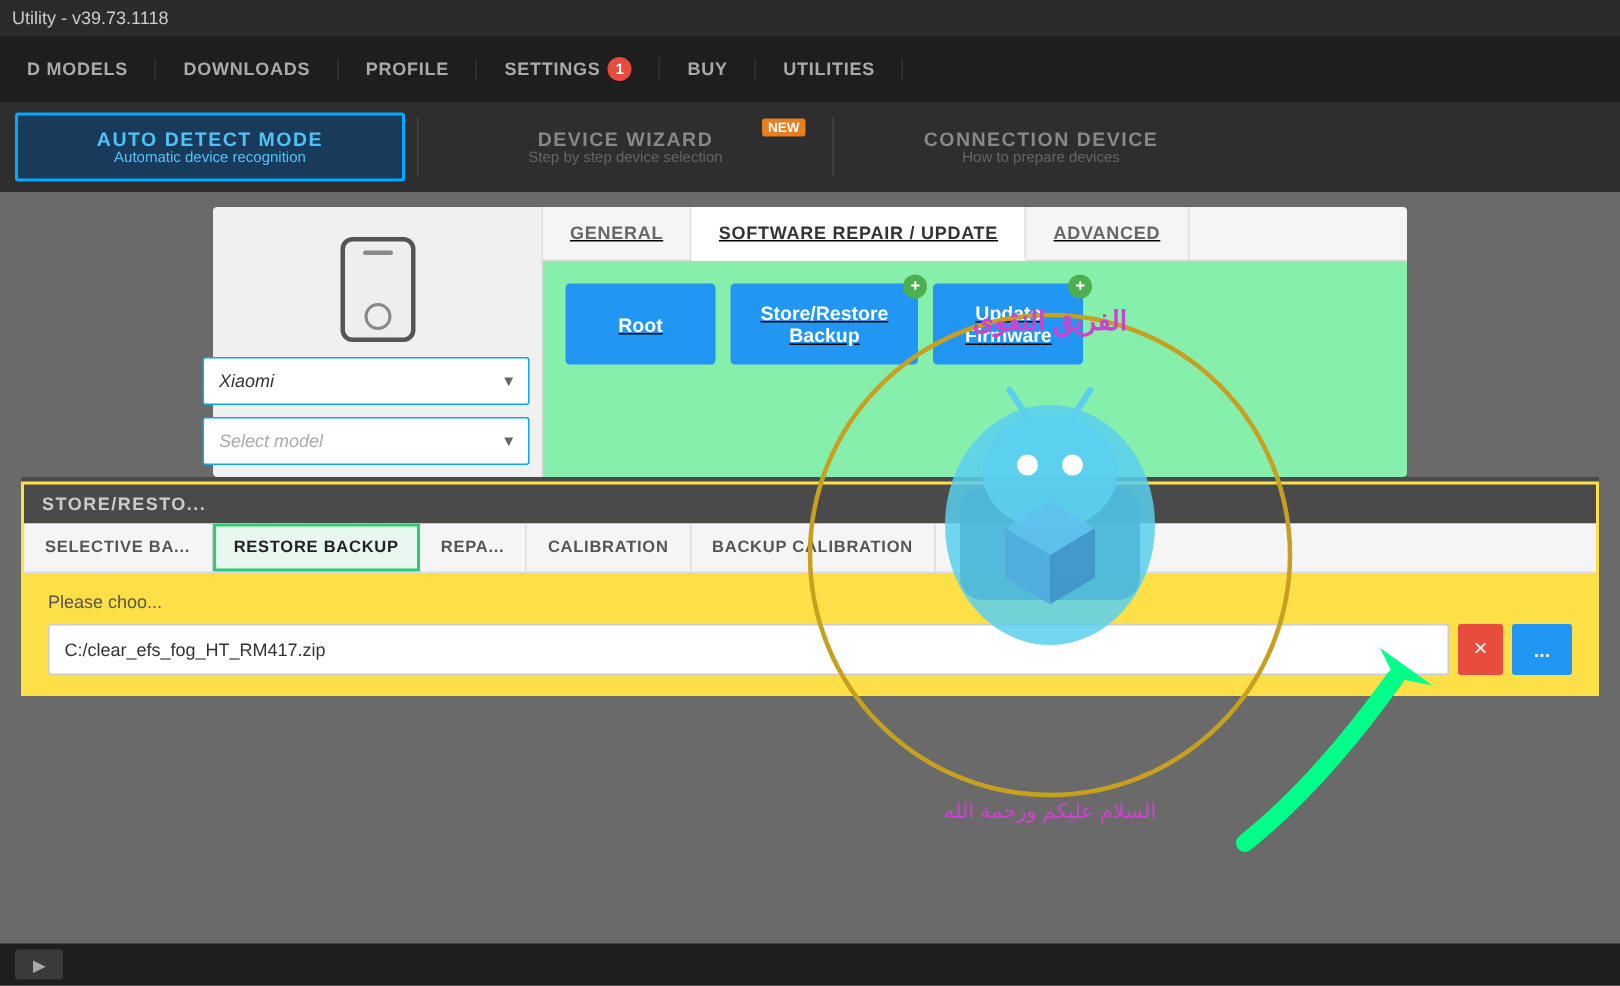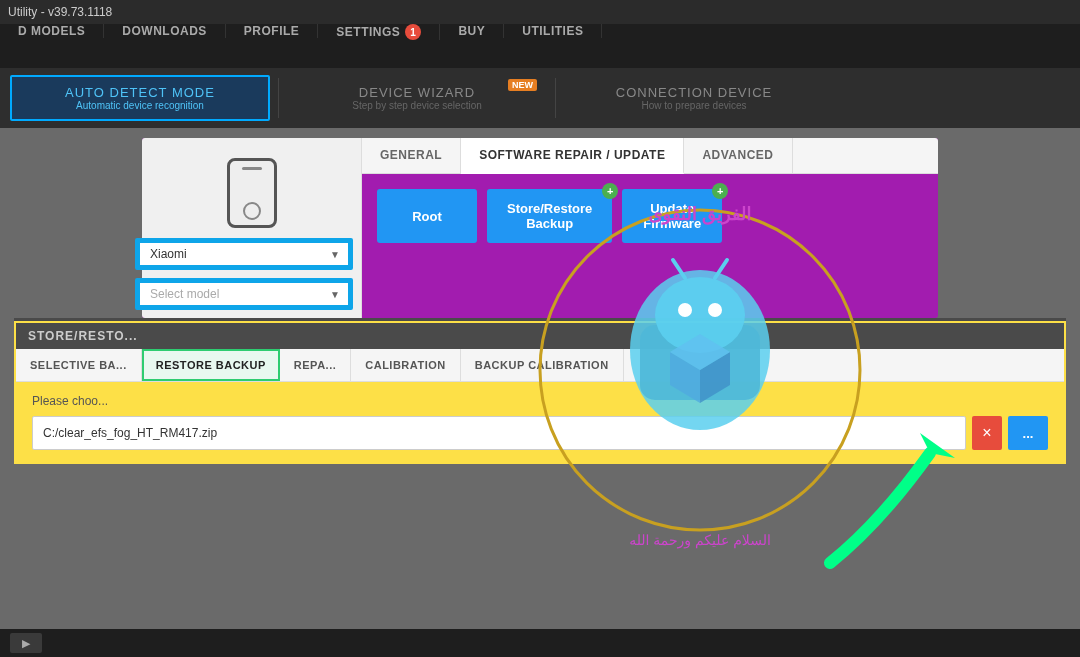--- a/index.html
+++ b/index.html
@@ -14,21 +14,21 @@
       height: 24px;
       display: flex;
       align-items: center;
     }
 
     
     #topnav {
       background: #1e1e1e;
       height: 44px;
       display: flex;
-      align-items: flex-start;
+      align-items: center;
     }
     .nav-item {
       color: #aaa;
       font-size: 12px;
       font-weight: bold;
       padding: 0 18px;
       display: flex;
       align-items: center;
       cursor: pointer;
       letter-spacing: 0.5px;
@@ -72,21 +72,21 @@
     .mode-btn.active {
       border: 2px solid #00aaff;
       background: #1a3a5c;
     }
     .mode-btn.inactive {
       background: transparent;
     }
     .mode-btn-title {
       color: #4fc3f7;
       font-size: 13px;
-      font-weight: normal;
+      font-weight: bold;
       letter-spacing: 1px;
     }
     .mode-btn.active .mode-btn-title { color: #4fc3f7; }
     .mode-btn.inactive .mode-btn-title { color: #888; }
     .mode-btn-sub {
       color: #4fc3f7;
       font-size: 10px;
     }
     .mode-btn.inactive .mode-btn-sub { color: #666; }
     .mode-divider {
@@ -112,24 +112,25 @@
       background: #6a6a6a;
       height: calc(657px - 24px - 44px - 60px);
       display: flex;
       flex-direction: column;
       align-items: center;
       padding-top: 10px;
     }
 
     
     #card {
-      background: #a21caf;
+      background: #86efac;
       width: 796px;
       border-radius: 3px;
       overflow: hidden;
+      text-decoration: underline;
     }
 
     
     #card-top {
       display: flex;
       height: 180px;
     }
 
     
     #device-panel {
@@ -174,30 +175,31 @@
       border-radius: 50%;
     }
     #device-name {
       font-size: 13px;
       color: #333;
       font-weight: bold;
       margin-top: 5px;
     }
     .select-row {
       background: #fff;
-      border: 5px solid #0ea5e9;
+      border: 1px solid #0ea5e9;
       height: 32px;
       display: flex;
       align-items: center;
       padding: 0 10px;
       font-size: 12px;
       color: #333;
       cursor: pointer;
       border-radius: 2px;
       position: relative;
+      font-style: italic;
     }
     .select-row .arrow {
       position: absolute;
       right: 8px;
       color: #666;
       font-size: 10px;
     }
 
     
     #tabs-area {

